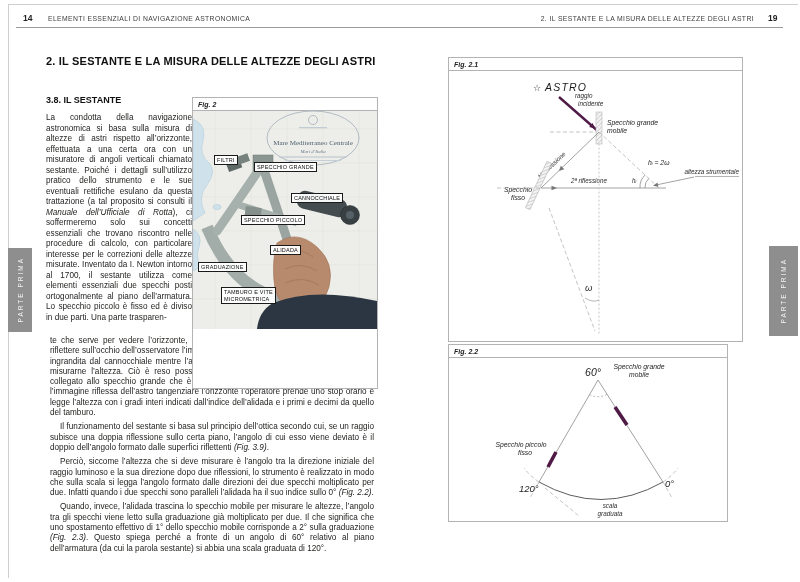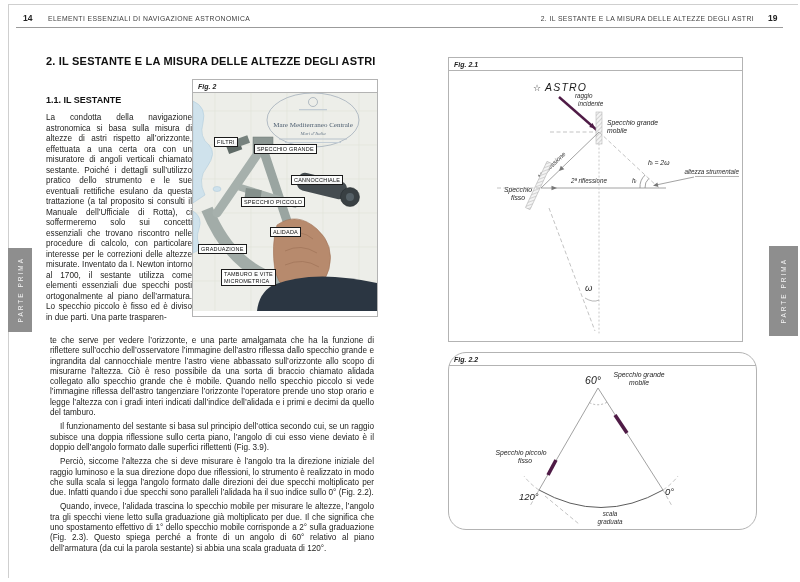--- a/index.html
+++ b/index.html
@@ -15,21 +15,21 @@
   .runhead-right{left:400px;width:354px;text-align:right;}
   .head-rule{position:absolute;left:16px;top:27px;width:767px;border-top:1px solid #9b9b9b;}
   .chapter{position:absolute;left:46px;top:55px;width:340px;font-size:11px;font-weight:bold;letter-spacing:.2px;color:#111;}
   .section{position:absolute;left:46px;top:95px;font-size:9px;font-weight:bold;color:#111;}
   .introcol{position:absolute;left:46px;top:113px;width:146px;height:219px;overflow:hidden;
             font-size:8.2px;line-height:10.5px;text-align:justify;hyphens:auto;}
   .widetext{position:absolute;left:46px;top:332px;width:332px;
             font-size:8.2px;line-height:10.3px;text-align:justify;}
   .widetext p{margin:4px;}
   .widetext p.indent{text-indent:10px;}
-  .it{}
+  .it{font-style:italic;}
   .figbox{position:absolute;border:1px solid #b3b3b3;background:#fff;box-sizing:border-box;}
   .figcap{height:13px;border-bottom:1px solid #b3b3b3;box-sizing:border-box;
           font:italic bold 7px "Liberation Sans",sans-serif;padding:3px 0 0 5px;color:#222;}
   .figcontent{position:relative;}
   .figcontent svg{display:block;}
   .fig2wrap{position:relative;width:184px;height:218px;}
   .fig2wrap svg{position:absolute;left:0;top:0;}
   .chip{position:absolute;background:rgba(255,255,255,.95);border:.5px solid #1a1a1a;
         font-size:5.5px;line-height:7px;padding:.5px 2px;letter-spacing:.2px;color:#111;white-space:nowrap;}
   .chip span{display:block;}
@@ -64,30 +64,30 @@
   <div class="edge-top"></div>
   <div class="edge-left"></div>
 
   <div class="pagenum pagenum-left">14</div>
   <div class="runhead runhead-left">ELEMENTI ESSENZIALI DI NAVIGAZIONE ASTRONOMICA</div>
   <div class="runhead runhead-right">2. IL SESTANTE E LA MISURA DELLE ALTEZZE DEGLI ASTRI</div>
   <div class="pagenum pagenum-right">19</div>
   <div class="head-rule"></div>
 
   <div class="chapter">2. IL SESTANTE E LA MISURA DELLE ALTEZZE DEGLI ASTRI</div>
-  <div class="section">1.1. IL SESTANTE</div>
+  <div class="section">3.8. IL SESTANTE</div>
   <div class="introcol"><span>La condotta della navigazione astronomica si basa sulla misura di altezze di astri rispetto all’orizzonte, effettuata a una certa ora con un misuratore di angoli verticali chiamato sestante. Poiché i dettagli sull’utilizzo pratico dello strumento e le sue eventuali rettifiche esulano da questa trattazione (a tal proposito si consulti il </span><span class="it">Manuale dell’Ufficiale di Rotta</span><span>), ci soffermeremo solo sui concetti essenziali che trovano riscontro nelle procedure di calcolo, con particolare interesse per le correzioni delle altezze misurate. Inventato da I. Newton intorno al 1700, il sestante utilizza come elementi essenziali due specchi posti ortogonalmente al piano dell’armatura. Lo specchio piccolo è fisso ed è diviso in due parti. Una parte trasparen-</span></div>
   <div class="widetext">
     <p><span>te che serve per vedere l’orizzonte, e una parte amalgamata che ha la funzione di riflettere sull’occhio dell’osservatore l’immagine dell’astro riflessa dallo specchio grande e ingrandita dal cannocchiale mentre l’astro viene abbassato sull’orizzonte allo scopo di misurarne l’altezza. Ciò è reso possibile da una sorta di braccio chiamato alidada collegato allo specchio grande che è mobile. Quando nello specchio piccolo si vede l’immagine riflessa dell’astro tangenziare l’orizzonte l’operatore prende uno stop orario e legge l’altezza con i gradi interi indicati dall’indice dell’alidada e i primi e decimi da quello del tamburo.</span></p>
     <p class="indent"><span>Il funzionamento del sestante si basa sul principio dell’ottica secondo cui, se un raggio subisce una doppia riflessione sullo certa piano, l’angolo di cui esso viene deviato è il doppio dell’angolo formato dalle superfici riflettenti </span><span class="it">(Fig. 3.9)</span><span>.</span></p>
     <p class="indent"><span>Perciò, siccome l’altezza che si deve misurare è l’angolo tra la direzione iniziale del raggio luminoso e la sua direzione dopo due riflessioni, lo strumento è realizzato in modo che sulla scala si legga l’angolo formato dalle direzioni dei due specchi moltiplicato per due. Infatti quando i due specchi sono paralleli l’alidada ha il suo indice sullo 0° </span><span class="it">(Fig. 2.2)</span><span>.</span></p>
     <p class="indent"><span>Quando, invece, l’alidada trascina lo specchio mobile per misurare le altezze, l’angolo tra gli specchi viene letto sulla graduazione già moltiplicato per due. Il che significa che uno spostamento effettivo di 1° dello specchio mobile corrisponde a 2° sulla graduazione </span><span class="it">(Fig. 2.3)</span><span>. Questo spiega perché a fronte di un angolo di 60° relativo al piano dell’armatura (da cui la parola sestante) si abbia una scala graduata di 120°.</span></p>
   </div>
 
-  <div class="figbox" style="left:192px;top:79px;width:186px;height:238px;">
+  <div class="figbox" style="left:192px;top:97px;width:186px;height:292px;">
     <div class="figcap">Fig. 2</div>
     <div class="fig2wrap">
       <svg width="184" height="218" viewBox="0 0 184 218">
         <rect x="0" y="0" width="184" height="218" fill="#edeee9"></rect>
         <path d="M0 18H184 M0 52H184 M0 86H184 M0 120H184 M0 154H184 M0 188H184 M22 0V218 M58 0V218 M94 0V218 M130 0V218 M166 0V218" stroke="#e0e2d8" stroke-width=".6"></path>
         <path d="M0 8 Q14 14 10 30 Q6 44 16 52 Q24 60 14 74 Q4 86 12 102 L0 110 Z" fill="#cfe2ec" stroke="#a8c6d8" stroke-width=".5"></path>
         <path d="M0 118 Q10 124 6 136 Q2 146 8 156 L0 160 Z" fill="#cfe2ec" stroke="#a8c6d8" stroke-width=".5"></path>
         <ellipse cx="24" cy="96" rx="4" ry="2.5" fill="#cfe2ec" stroke="#a8c6d8" stroke-width=".5"></ellipse>
         <ellipse cx="120" cy="27" rx="46" ry="27" fill="none" stroke="#9aa6b4" stroke-width=".7"></ellipse>
         <circle cx="120" cy="9" r="4.5" fill="none" stroke="#8a98a8" stroke-width=".6"></circle>
@@ -168,21 +168,21 @@
         <line x1="245" y1="106" x2="207" y2="114" class="thin"></line>
         <polygon points="204,114.7 208.4,111.5 209.4,115.8" class="arrowfill"></polygon>
         <line x1="150" y1="73" x2="150" y2="262" class="dot"></line>
         <line x1="100" y1="137" x2="146" y2="260" class="dash"></line>
         <text x="136" y="220" class="omega">ω</text>
         <path d="M136 227 Q144 232 150 229" stroke="#888" stroke-width=".6" fill="none"></path>
       </svg>
     </div>
   </div>
 
-  <div class="figbox" style="left:448px;top:352px;width:309px;height:178px;border-radius:18px;">
+  <div class="figbox" style="left:448px;top:344px;width:280px;height:178px;">
     <div class="figcap">Fig. 2.2</div>
     <div class="figcontent">
       <svg width="293" height="163" viewBox="0 0 293 163">
         <text x="144" y="18" text-anchor="middle" class="deg60">60°</text>
         <text x="190" y="11" text-anchor="middle" class="lbl2">Specchio grande</text>
         <text x="190" y="19" text-anchor="middle" class="lbl2">mobile</text>
         <path d="M140.5 36.7 Q149 41 158 36.3" class="dash2"></path>
         <line x1="149" y1="22" x2="90" y2="124" class="thin"></line>
         <line x1="149" y1="22" x2="214" y2="124" class="thin"></line>
         <line x1="107" y1="94" x2="99" y2="109" class="mirror"></line>

